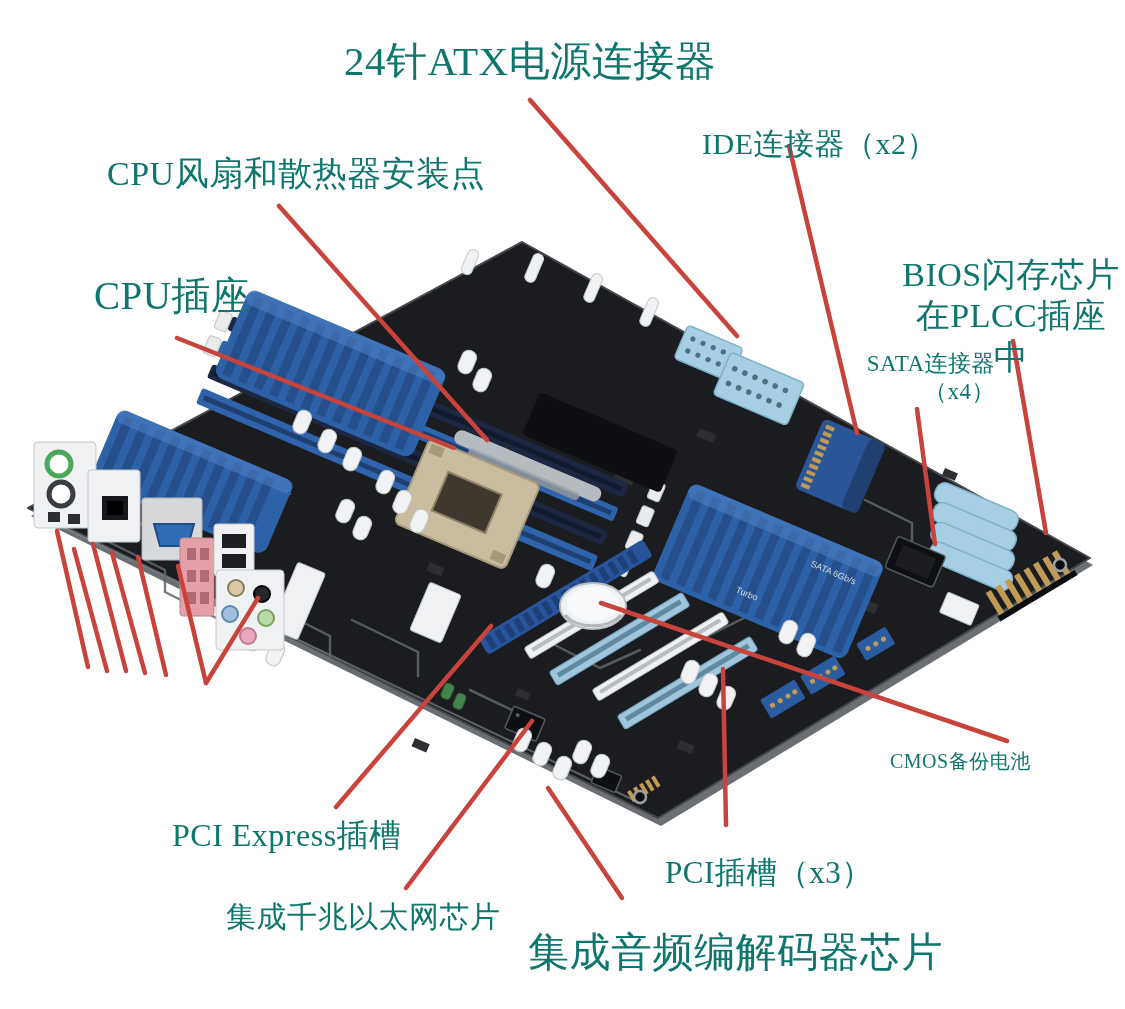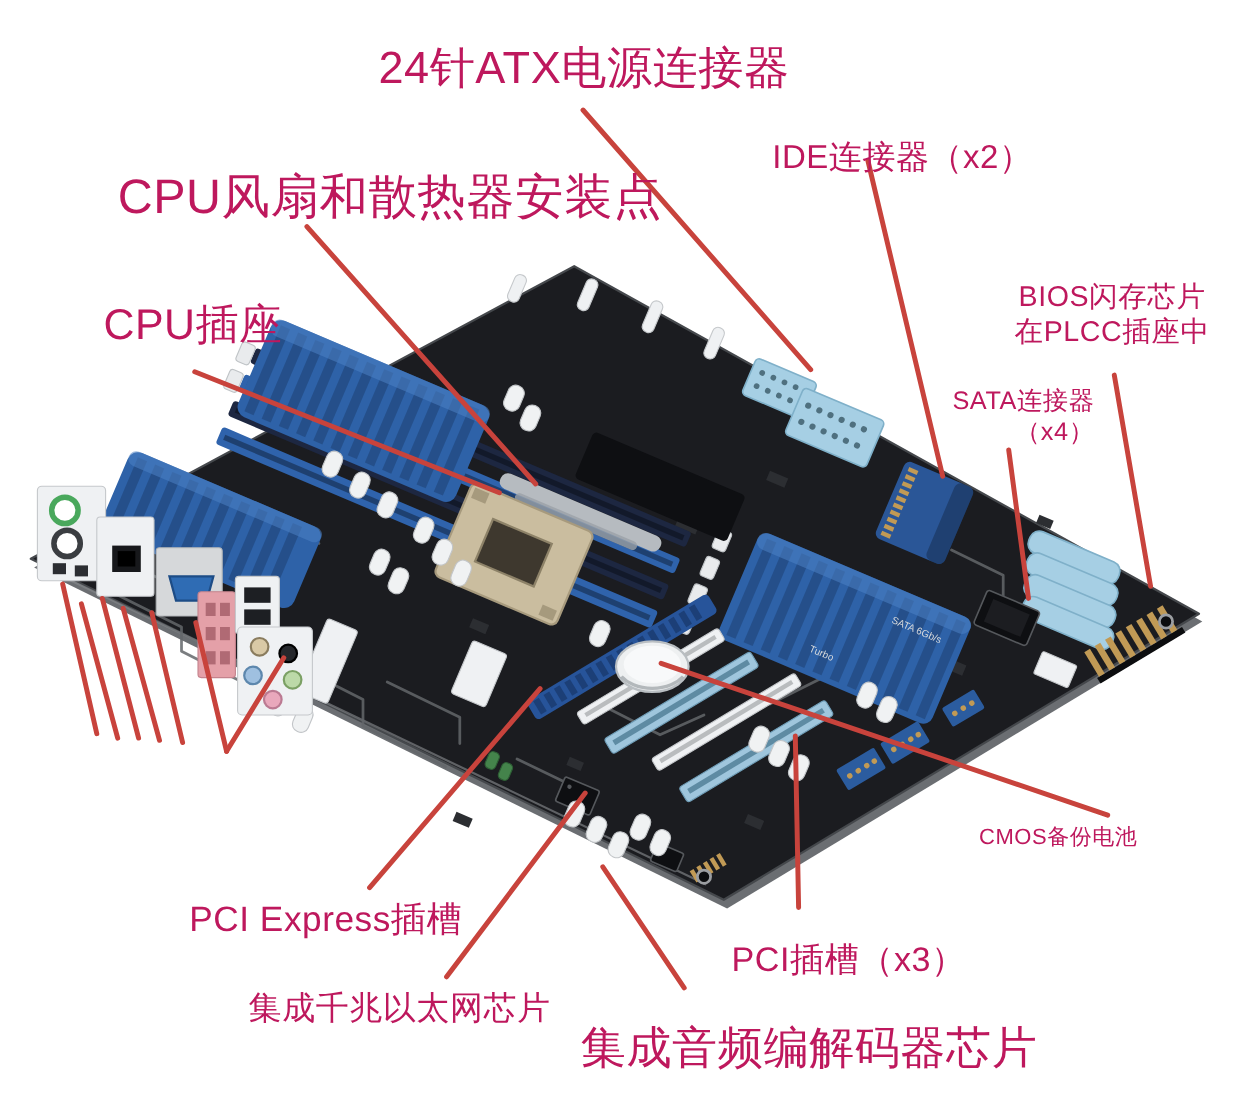--- a/index.html
+++ b/index.html
@@ -4,28 +4,28 @@
 <style>
   html,body{margin:0;padding:0;}
   body{
     width:1125px;height:1009px;position:relative;overflow:hidden;
     background:#ffffff;
     font-family:"Liberation Sans","DejaVu Sans",sans-serif;
   }
   .canvas{position:absolute;inset:0;}
   svg{position:absolute;left:0;top:0;}
   .label{
-    position:absolute;color:#be185d;font-weight:500;line-height:1.22;
-    white-space:nowrap;letter-spacing:0.5px;
+    position:absolute;color:#0f766e;font-weight:500;line-height:1.22;
+    white-space:nowrap;letter-spacing:0.5px;font-family:Liberation Serif, serif;
   }
   .lb-atx{left:344px;top:36px;font-size:41px;}
   .lb-ide{left:702px;top:94px;font-size:30px;margin-top:32px;}
-  .lb-cpufan{left:107px;top:153px;font-size:44px;text-align:center;}
+  .lb-cpufan{left:107px;top:153px;font-size:34px;text-align:center;}
   .lb-cpusocket{left:94px;top:272px;font-size:39px;}
-  .lb-bios{left:900px;top:254px;width:222px;text-align:center;font-size:26px;white-space:normal;}
+  .lb-bios{left:900px;top:254px;width:222px;text-align:center;font-size:34px;white-space:normal;}
   .lb-sata{left:855px;top:350px;width:140px;text-align:right;font-size:23px;white-space:normal;}
   .lb-peripheral{left:6px;top:694px;font-size:41px;}
   .lb-pcie{left:172px;top:816px;font-size:32px;}
   .lb-ethernet{left:226px;top:899px;font-size:30px;}
   .lb-audio{left:528px;top:927px;font-size:41px;}
   .lb-pci{left:665px;top:854px;font-size:31px;}
   .lb-cmos{left:890px;top:749px;font-size:20px;}
 
   
   .pcb{fill:#1b1c20;stroke:#45484c;stroke-width:2;stroke-linejoin:round;}

